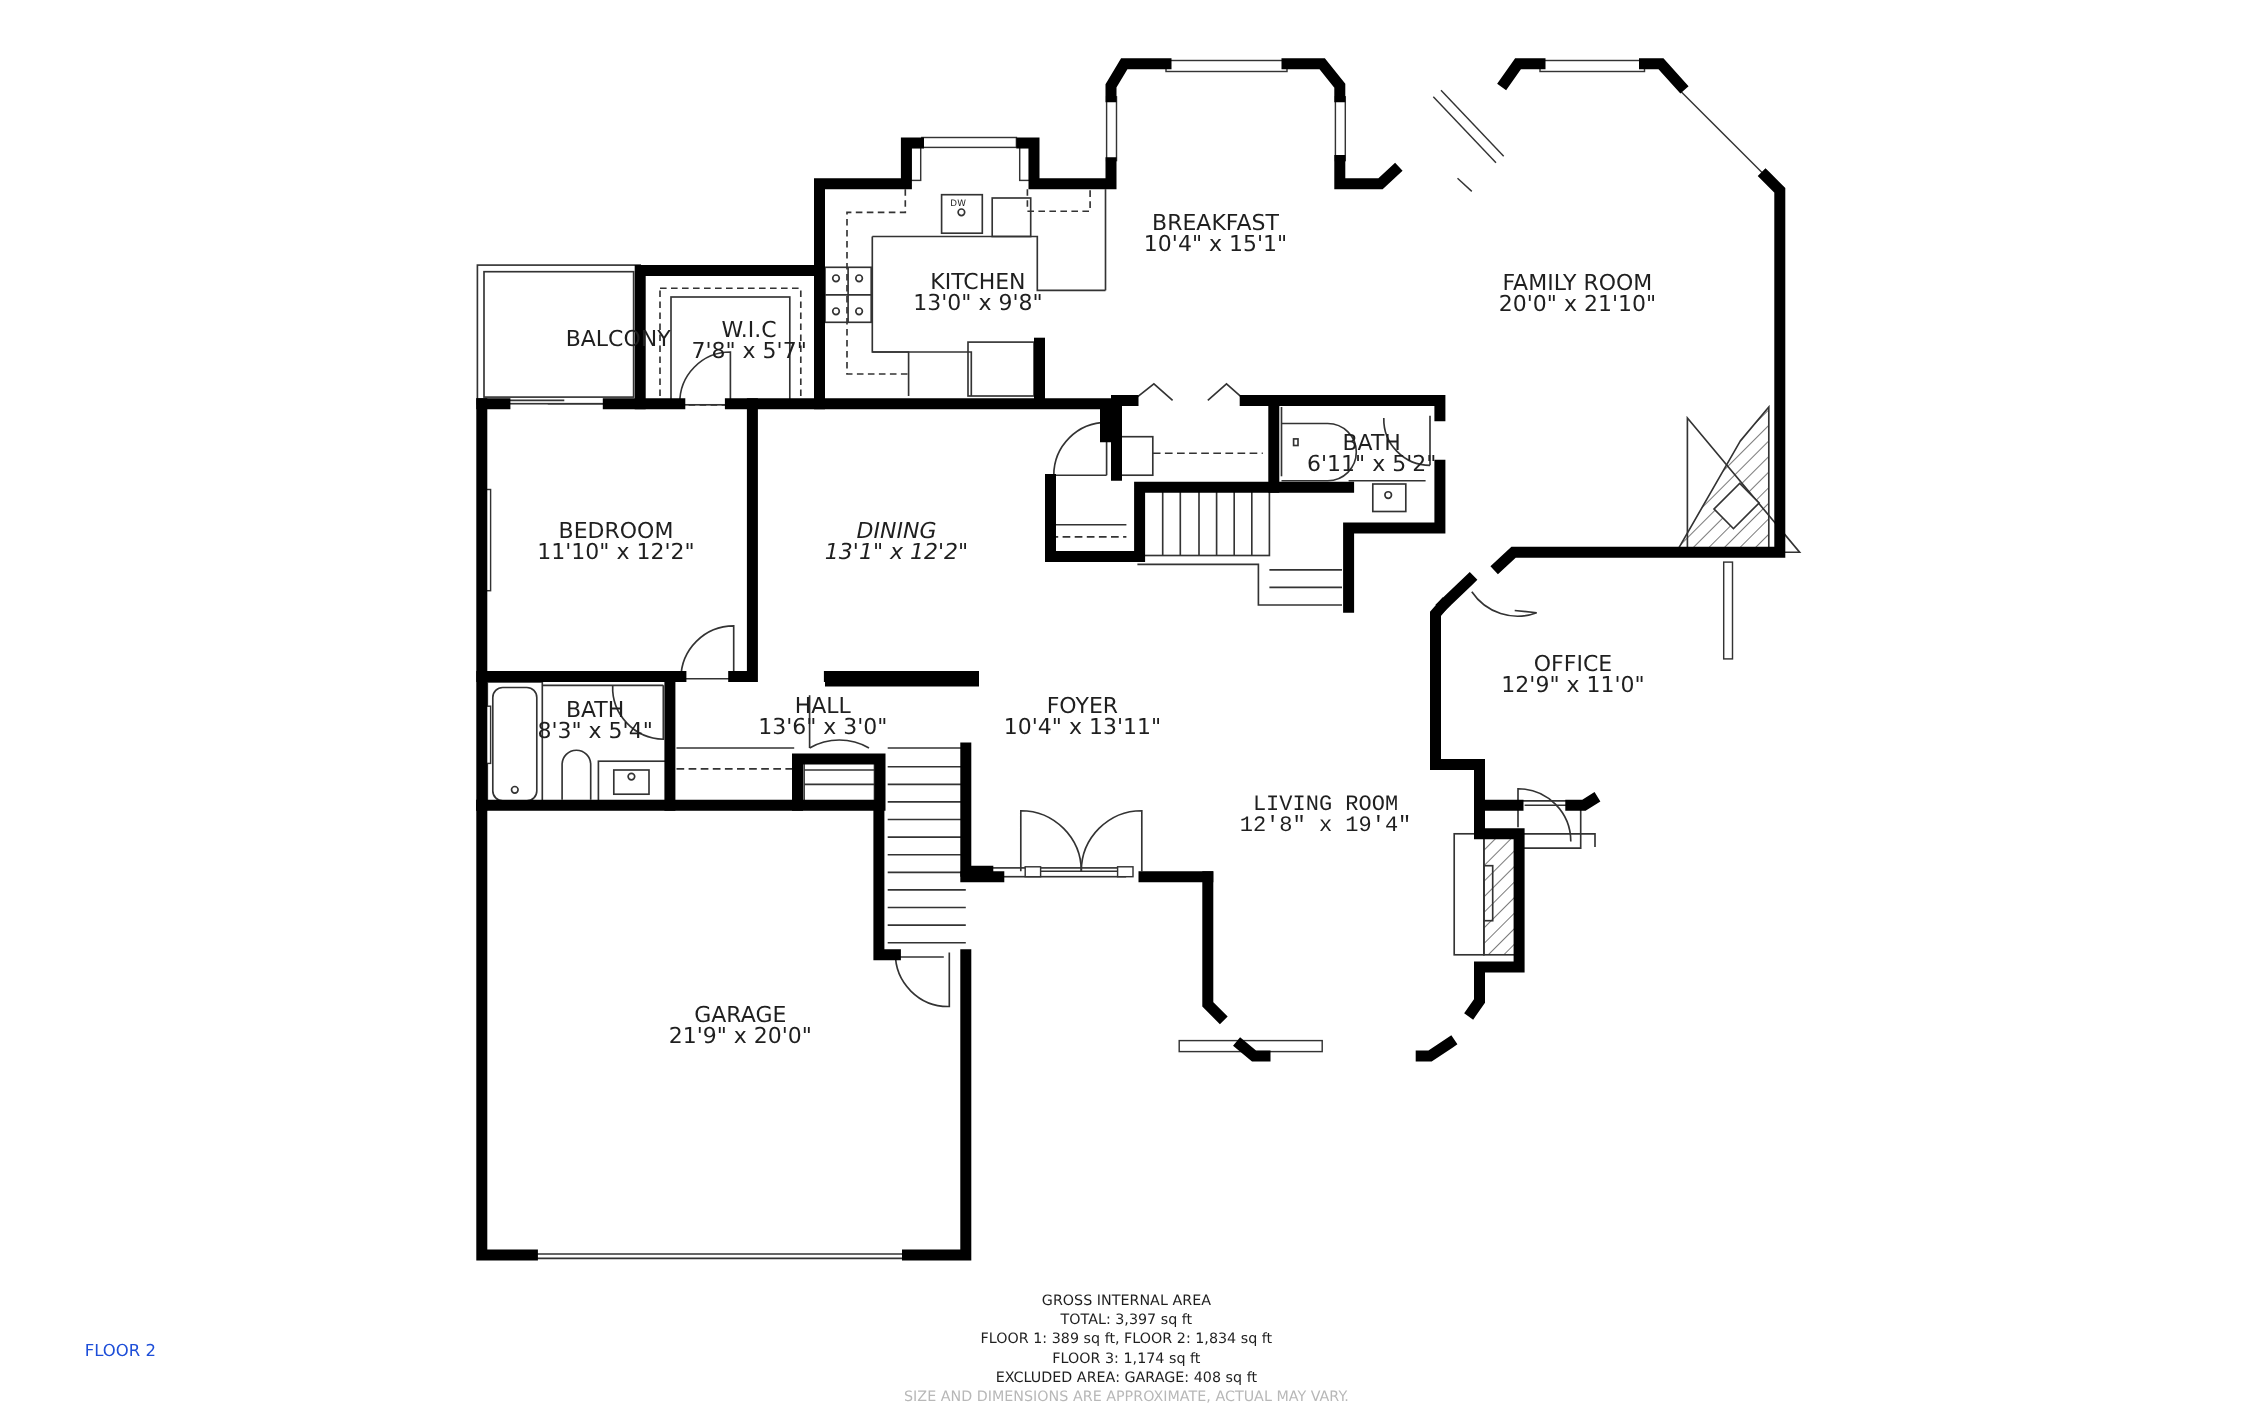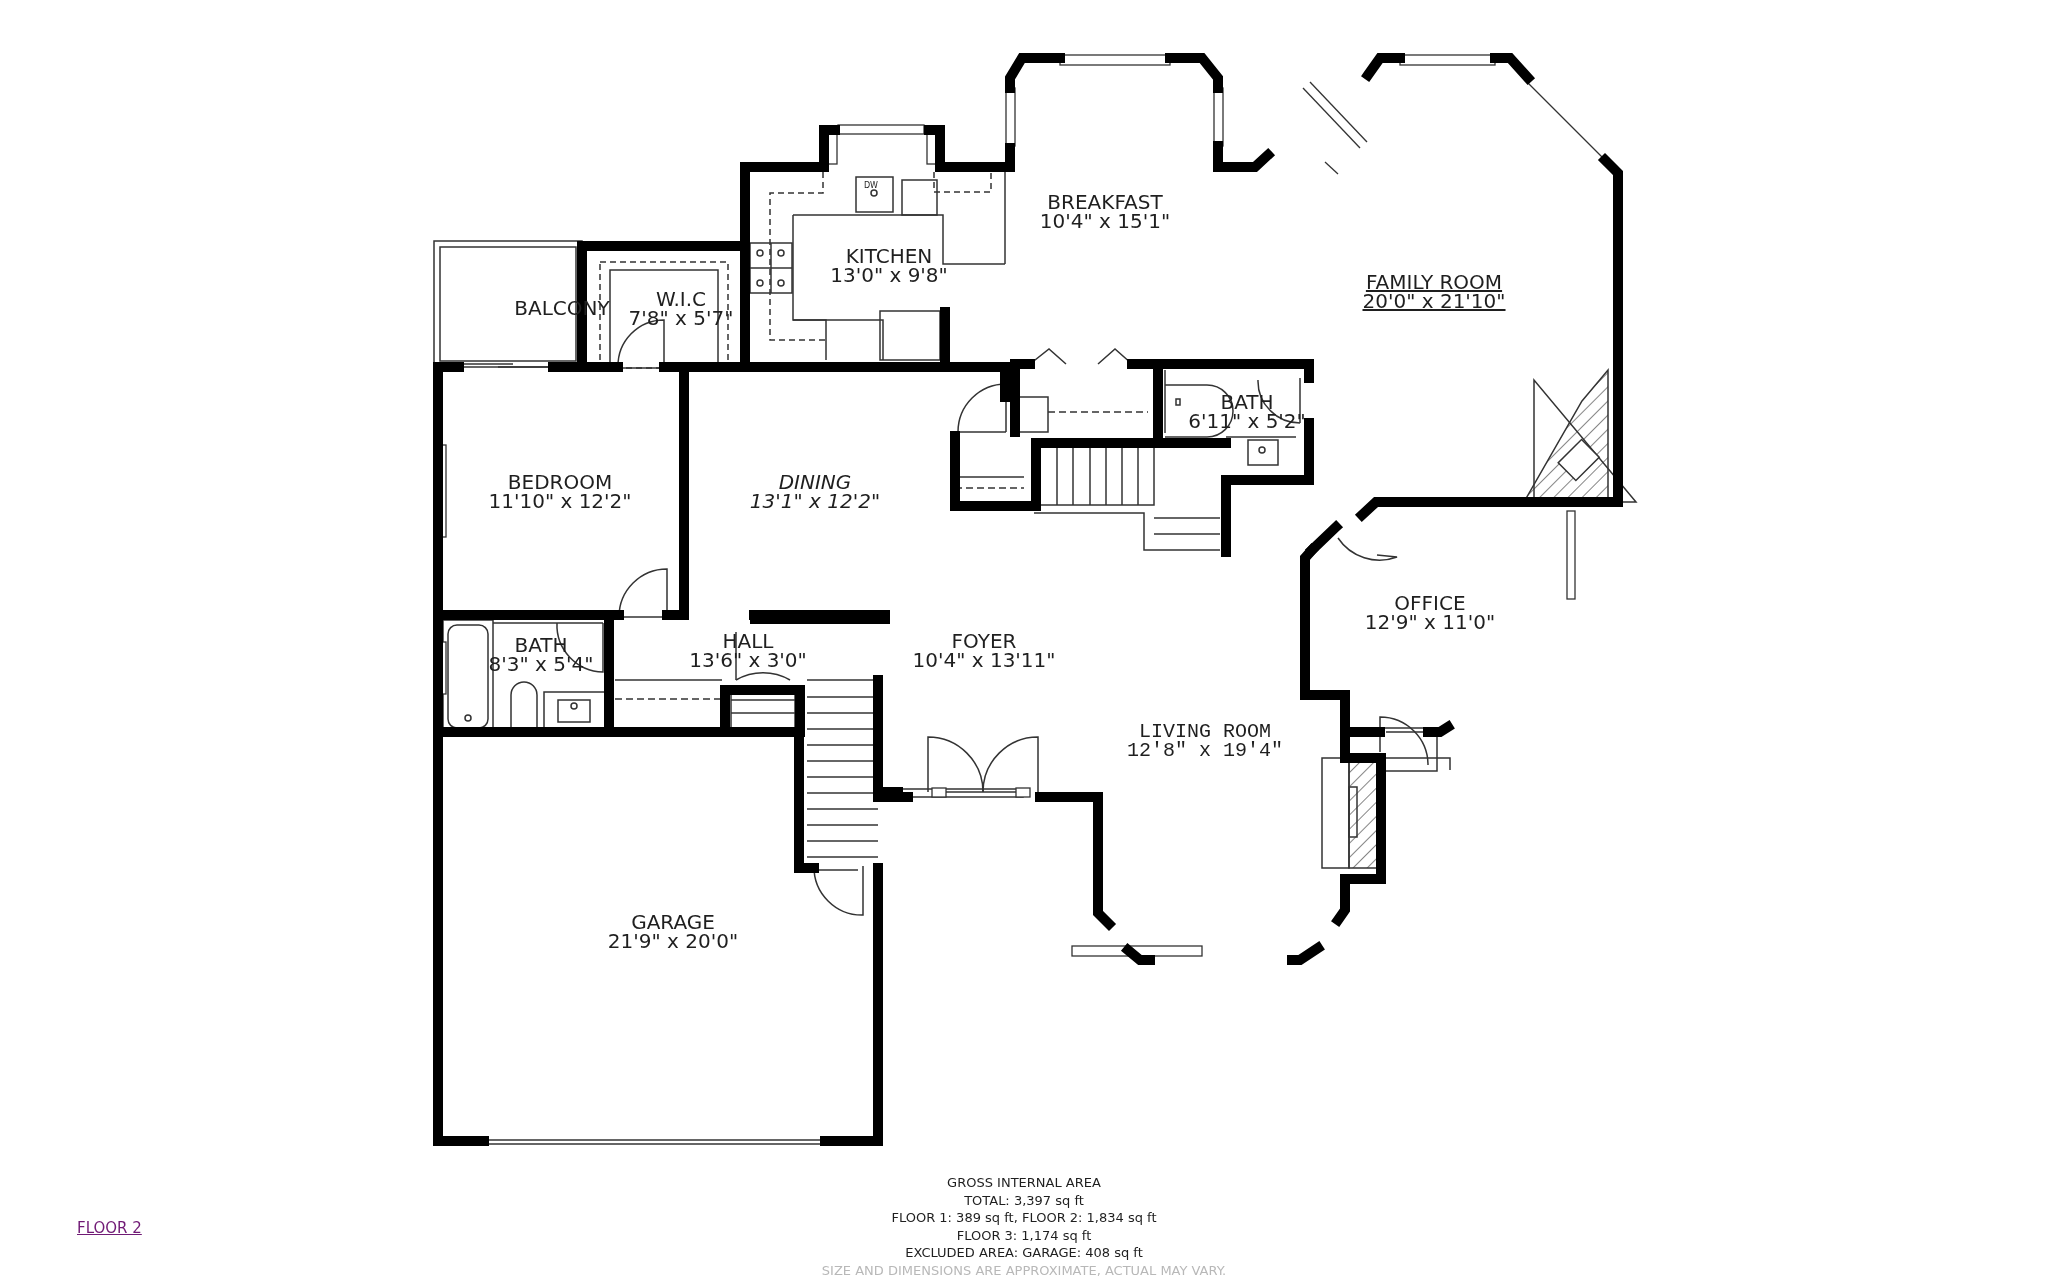--- a/index.html
+++ b/index.html
@@ -5,21 +5,21 @@
   html, body { margin: 0; padding: 0; background: #ffffff; }
   body { width: 2048px; height: 1279px; position: relative; overflow: hidden;
          font-family: "DejaVu Sans", sans-serif; color: #1a1a1a; }
   #plan { position: absolute; left: 0; top: 0; }
   .lbl { position: absolute; text-align: center; font-size: 20px; line-height: 19px;
          transform: translate(-50%, -50%); white-space: nowrap; color: #1f1f1f; }
   .lbl span { display: block; }
   .footer { position: absolute; left: 1024px; top: 1174px; transform: translateX(-50%);
             text-align: center; font-size: 13px; line-height: 17.5px; color: #1f1f1f; }
   .footer .disclaimer { color: #b8b8b8; }
-  .floor-tag { position: absolute; left: 77px; top: 1219px; font-size: 15px; color: #701a75; text-decoration: underline; }
+  .floor-tag { position: absolute; left: 77px; top: 1219px; font-size: 15px; color: #1d4ed8; }
 </style>
 </head>
 <body>
 
 <svg id="plan" width="2048" height="1279" viewBox="0 0 2048 1279" xmlns="http://www.w3.org/2000/svg">
   <defs>
     <pattern id="hatch" width="10" height="10" patternUnits="userSpaceOnUse" patternTransform="rotate(45)">
       <line x1="0" y1="0" x2="0" y2="10" stroke="#333" stroke-width="1.2"></line>
     </pattern>
   </defs>
@@ -236,21 +236,21 @@
   <span>7'8" x 5'7"</span>
 </div>
 <div class="lbl" style="left:889px;top:266px;">
   <span>KITCHEN</span>
   <span>13'0" x 9'8"</span>
 </div>
 <div class="lbl" style="left:1105px;top:212px;">
   <span>BREAKFAST</span>
   <span>10'4" x 15'1"</span>
 </div>
-<div class="lbl" style="left:1434px;top:292px;text-decoration:underline;">
+<div class="lbl" style="left:1434px;top:267px;">
   <span>FAMILY ROOM</span>
   <span>20'0" x 21'10"</span>
 </div>
 <div class="lbl" style="left:1247px;top:412px;">
   <span>BATH</span>
   <span>6'11" x 5'2"</span>
 </div>
 <div class="lbl" style="left:560px;top:492px;">
   <span>BEDROOM</span>
   <span>11'10" x 12'2"</span>

